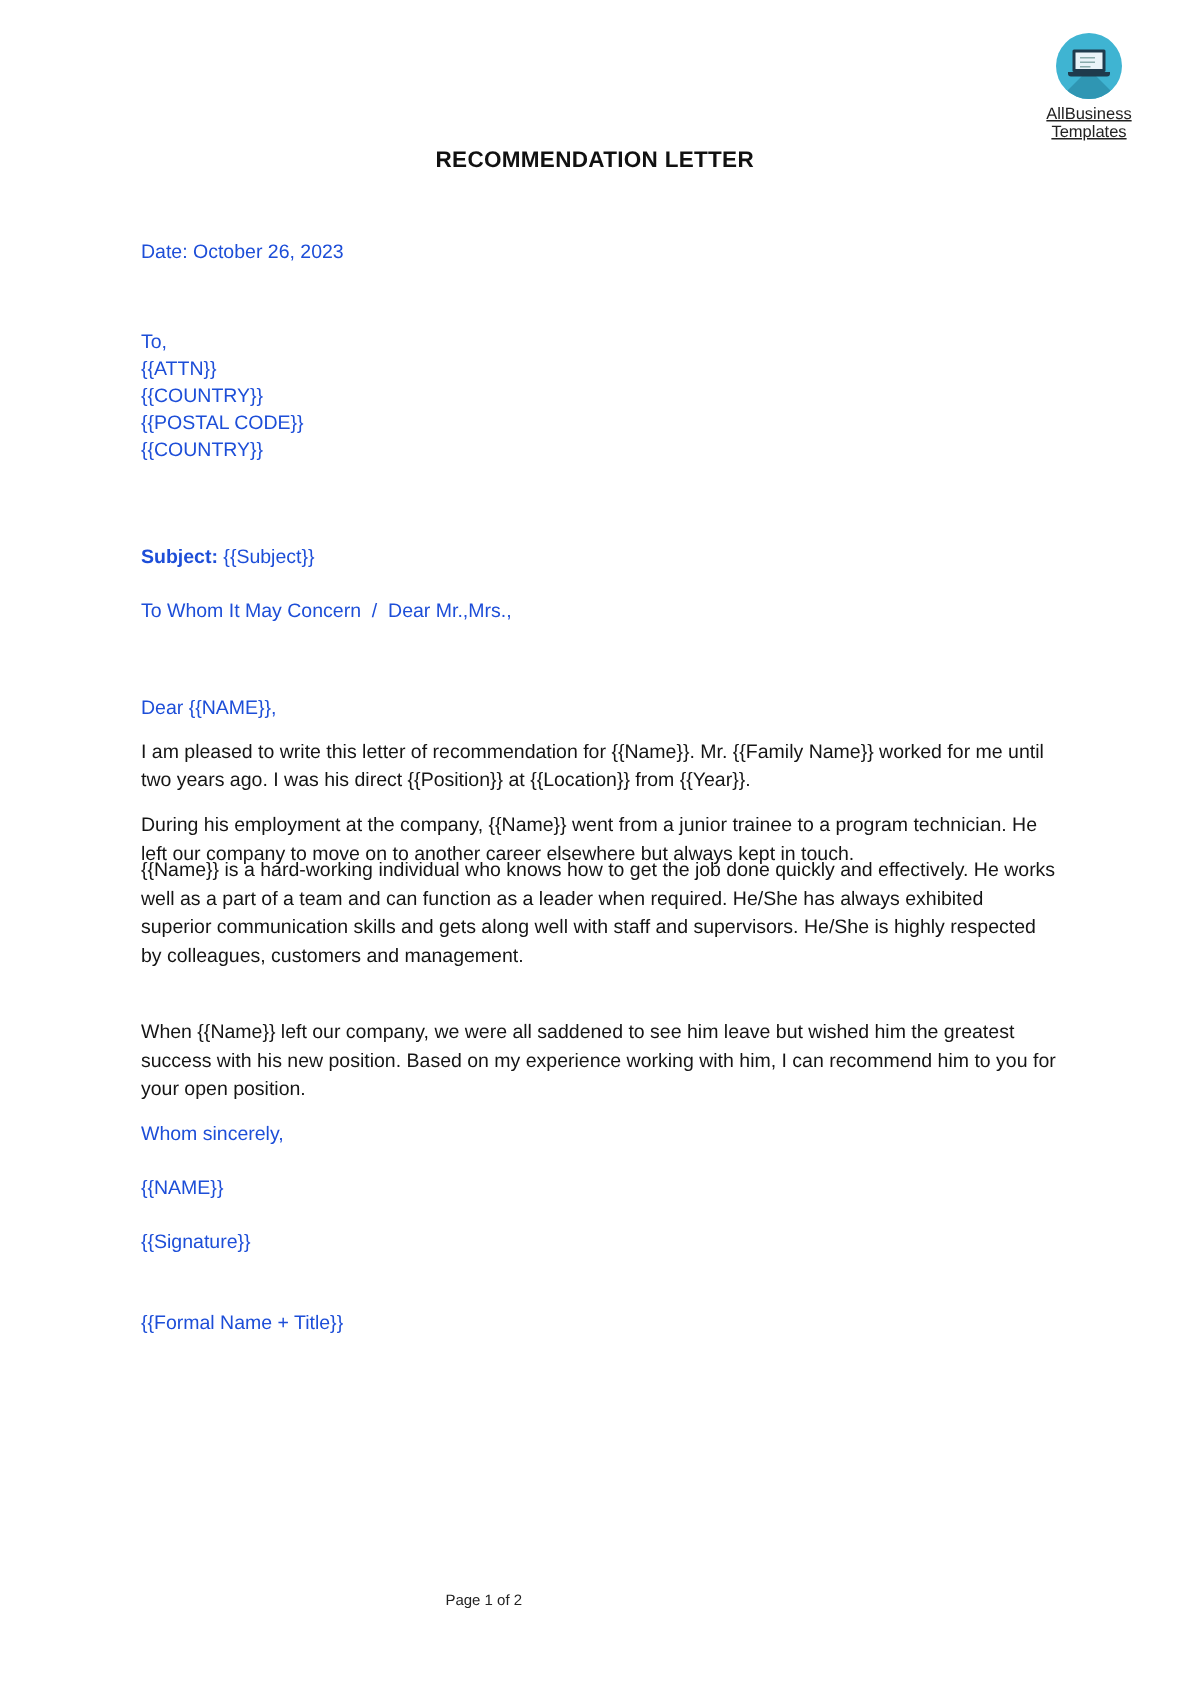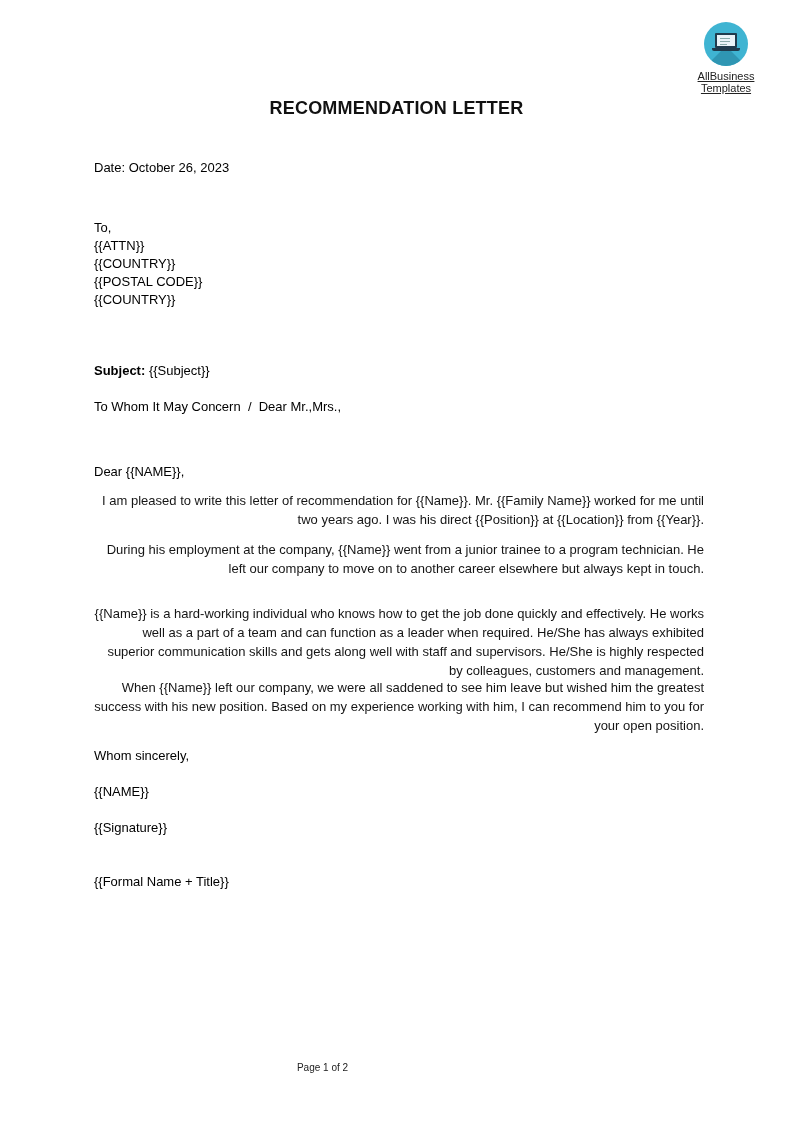--- a/index.html
+++ b/index.html
@@ -10,23 +10,23 @@
                    margin: 0 auto; position: relative; overflow: hidden; }
     .logo-shadow { position: absolute; left: 22px; top: 24px; width: 40px; height: 30px;
                    background: #2f96b3; transform: rotate(45deg); transform-origin: 0 0; }
     .laptop-screen { position: absolute; left: 11px; top: 11px; width: 22px; height: 15px;
                      background: #1f3b4d; border-radius: 1px; }
     .laptop-screen .inner { position: absolute; left: 2px; top: 2px; right: 2px; bottom: 2px; background: #e9f3f8; }
     .laptop-screen .inner i { position: absolute; left: 3px; height: 1px; width: 10px; background: #8aa; }
     .laptop-base { position: absolute; left: 8px; top: 26px; width: 28px; height: 3px; background: #1f3b4d; border-radius: 0 0 2px 2px; }
     .logo-text { font-size: 11px; line-height: 12px; color: #222; margin-top: 4px; text-decoration: underline; }
     .title { position: absolute; left: 0; width: 793px; top: 98px; text-align: center;
-             font-weight: bold; font-size: 18px; letter-spacing: 0.2px; }
-    .t { position: absolute; left: 94px; font-size: 13px; line-height: 19px; white-space: nowrap; color: #000000; }
-    .para { position: absolute; left: 94px; width: 610px; font-size: 13px; line-height: 19px; color: #151515; text-align: right; }
+             font-weight: bold; font-size: 15px; letter-spacing: 0.2px; }
+    .t { position: absolute; left: 94px; font-size: 13px; line-height: 19px; white-space: nowrap; color: #1d4ed8; }
+    .para { position: absolute; left: 94px; width: 610px; font-size: 13px; line-height: 19px; color: #151515; }
     .footer { position: absolute; top: 1062px; left: 0; width: 645px; text-align: center; font-size: 10px; color: #222; }
     b { font-weight: bold; }
   </style>
 </head>
 <body>
 
 <div class="logo">
   <div class="logo-circle">
     <div class="logo-shadow"></div>
     <div class="laptop-screen">
@@ -55,21 +55,21 @@
 <div class="t" style="top:290px">{{COUNTRY}}</div>
 
 <div class="t" style="top:361px"><b>Subject:</b><span> {{Subject}}</span></div>
 
 <div class="t" style="top:397px; white-space:pre">To Whom It May Concern  /  Dear Mr.,Mrs.,</div>
 
 <div class="t" style="top:462px">Dear {{NAME}},</div>
 
 <div class="para" style="top:491px">I am pleased to write this letter of recommendation for {{Name}}. Mr.  {{Family Name}} worked for me until two years ago. I was his direct {{Position}} at {{Location}} from {{Year}}.</div>
 <div class="para" style="top:540px">During his employment at the company, {{Name}} went from a junior trainee to a program technician. He left our company to move on to another career elsewhere but always kept in touch.</div>
-<div class="para" style="top:604px">{{Name}} is a hard-working individual who knows how to get the job done quickly and effectively. He works well as a part of a team and can function as a leader when required. He/She has always exhibited superior communication skills and gets along well with staff and supervisors. He/She is highly respected by colleagues, customers and management.</div>
+<div class="para" style="top:570px">{{Name}} is a hard-working individual who knows how to get the job done quickly and effectively. He works well as a part of a team and can function as a leader when required. He/She has always exhibited superior communication skills and gets along well with staff and supervisors. He/She is highly respected by colleagues, customers and management.</div>
 <div class="para" style="top:678px">When {{Name}} left our company, we were all saddened to see him leave but wished him the greatest success with his new position. Based on my experience working with him, I can recommend him to you for your open position.</div>
 
 <div class="t" style="top:746px">Whom sincerely,</div>
 <div class="t" style="top:782px">{{NAME}}</div>
 <div class="t" style="top:818px">{{Signature}}</div>
 <div class="t" style="top:872px">{{Formal Name + Title}}</div>
 
 <div class="footer">Page 1 of 2</div>
 
 </body></html>

